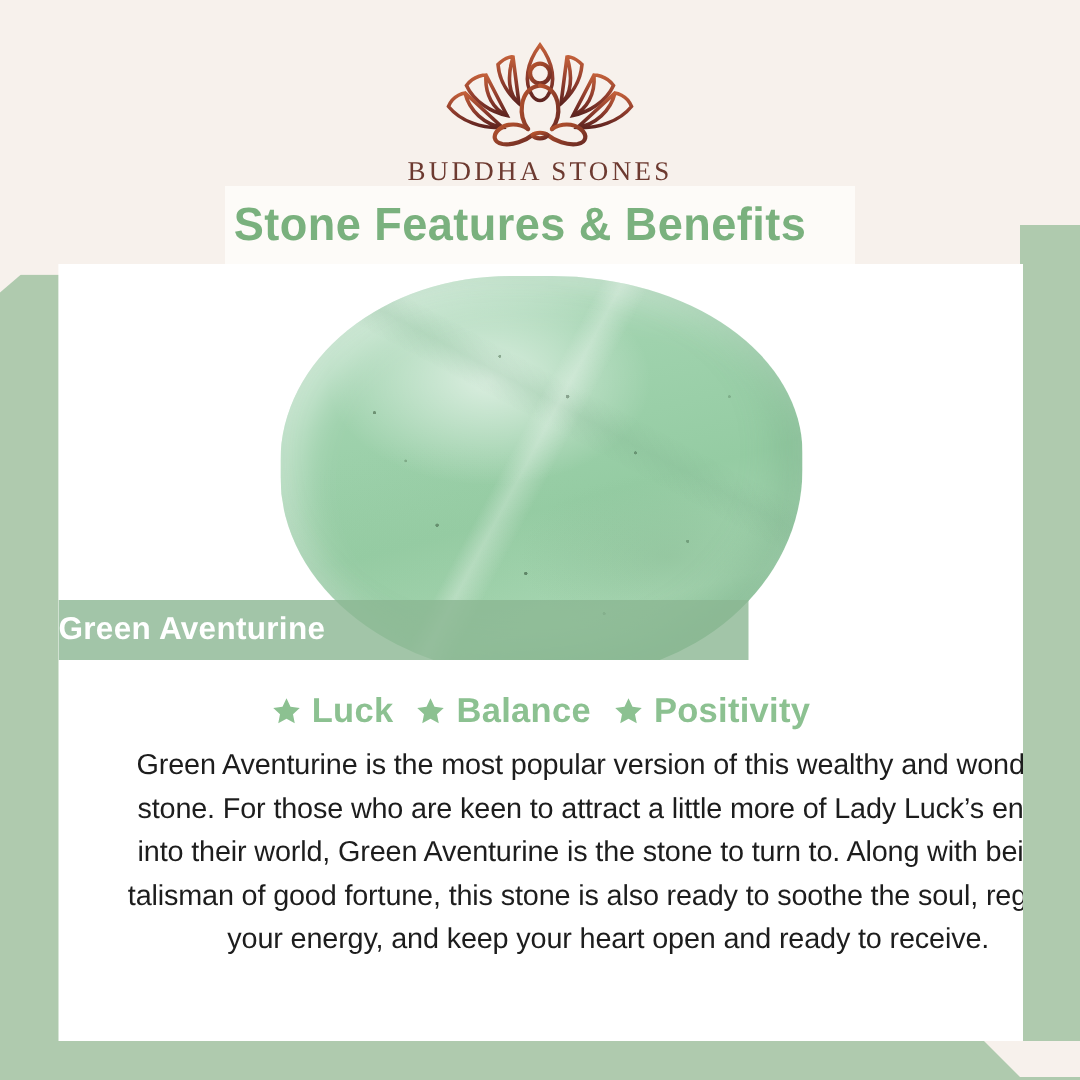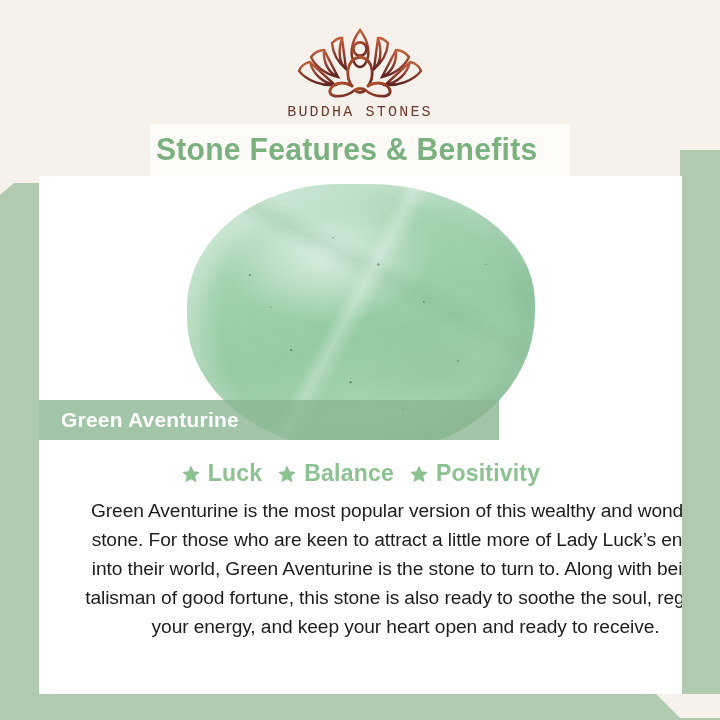--- a/index.html
+++ b/index.html
@@ -41,22 +41,22 @@
   }
 
   
   .logo-wrap{
     position:absolute; left:0; right:0; top:22px;
     display:flex; flex-direction:column; align-items:center;
   }
   .logo-mark{ width:160px; height:78px; display:block; }
   .logo-text{
     margin-top:4px;
-    font-family:Liberation Mono, monospace;
-    font-size:15px; letter-spacing:2.2px;
+    font-family:Liberation Serif, serif;
+    font-size:18px; letter-spacing:2.2px;
     color:#6d3a30; font-weight:400;
   }
 
   
   .title-banner{
     position:absolute; left:150px; top:124px; width:420px; height:52px;
     background:#fdfbf8;
     display:flex; align-items:center; 
   }
   .title-text{
@@ -111,21 +111,20 @@
   }
 
   
   .name-band{
     position:absolute; left:0; top:224px; width:460px; height:40px;
     background:rgba(139,183,146,.80);
     display:flex; align-items:center;
   }
   .name-text{
     color:#ffffff; font-weight:bold; font-size:21px;
-    margin-left:22px;
     font-family:"Liberation Sans Narrow","Liberation Sans", sans-serif;
     letter-spacing:.2px;
   }
 
   
   .benefits{
     position:absolute; left:0; top:284px; width:643px;
     display:flex; align-items:center; justify-content:center; gap:15px;
   }
   .benefit{ display:flex; align-items:center; gap:7px; }

